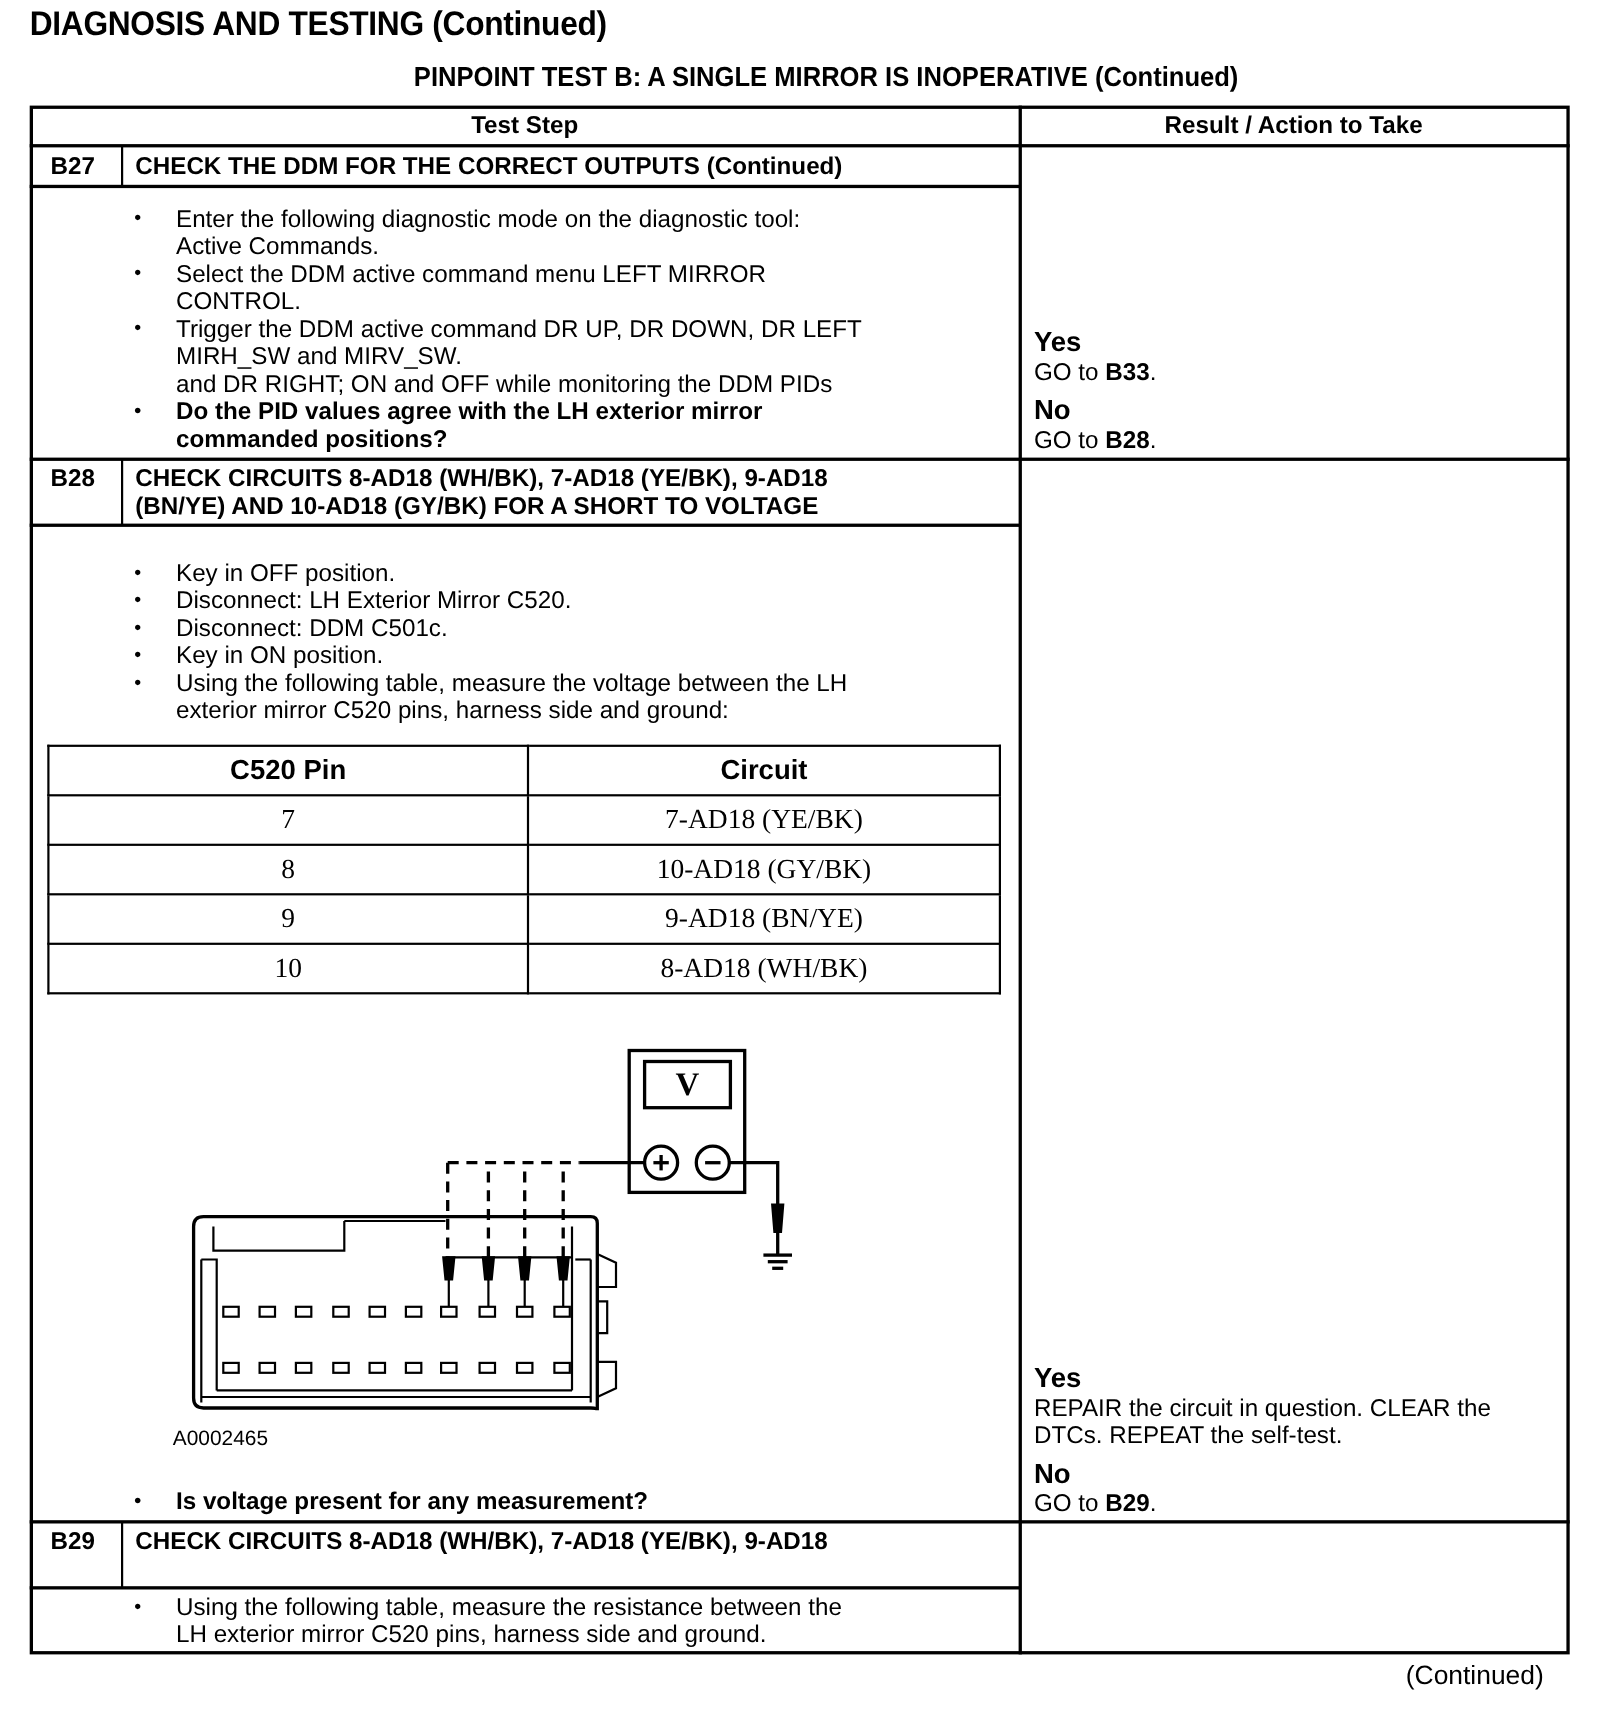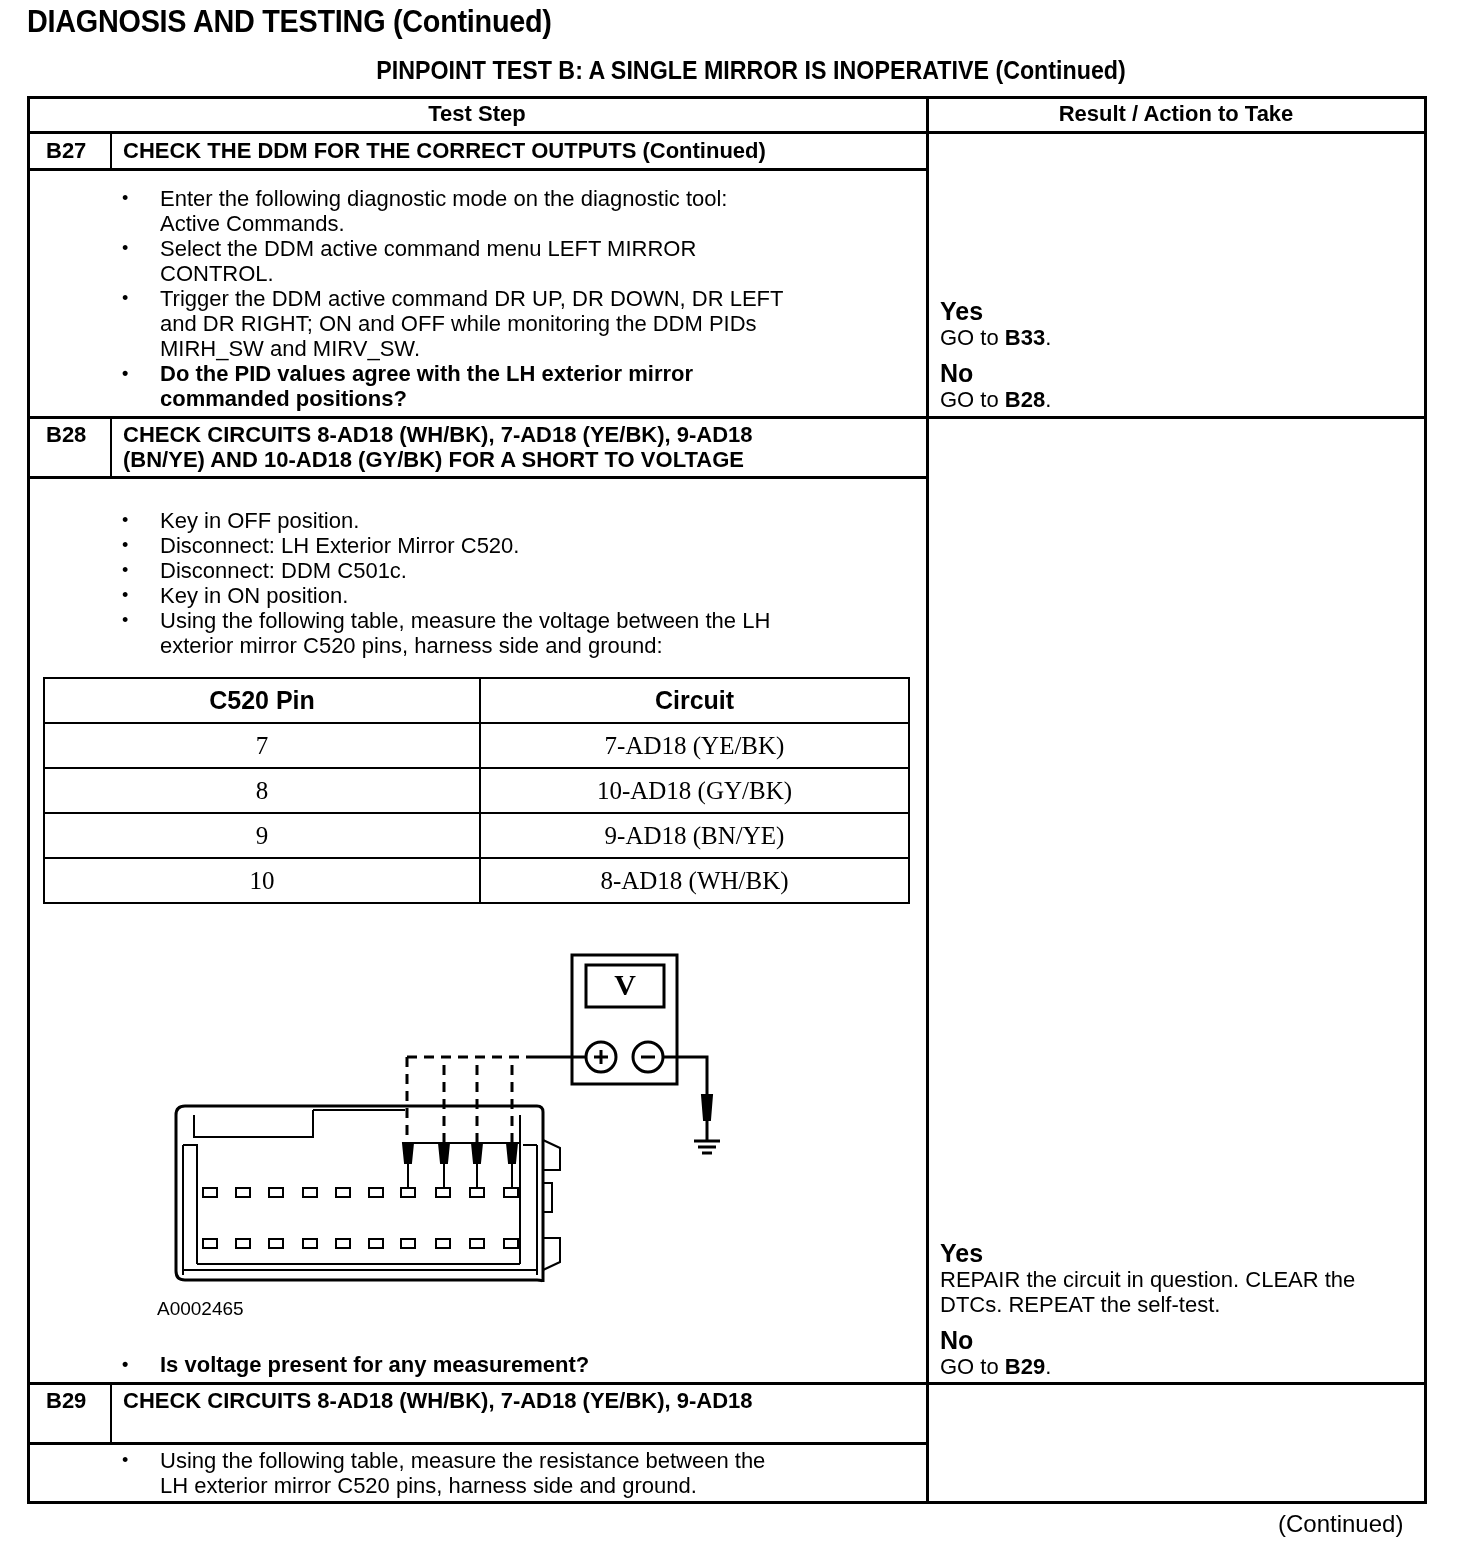--- a/index.html
+++ b/index.html
@@ -53,22 +53,22 @@
   <div class="b">
     <div>Enter the following diagnostic mode on the diagnostic tool:</div>
     <div>Active Commands.</div>
   </div>
   <div class="b">
     <div>Select the DDM active command menu LEFT MIRROR</div>
     <div>CONTROL.</div>
   </div>
   <div class="b">
     <div>Trigger the DDM active command DR UP, DR DOWN, DR LEFT</div>
+    <div>MIRH_SW and MIRV_SW.</div>
     <div>and DR RIGHT; ON and OFF while monitoring the DDM PIDs</div>
-    <div>MIRH_SW and MIRV_SW.</div>
   </div>
   <div class="b bold">
     <div>Do the PID values agree with the LH exterior mirror</div>
     <div>commanded positions?</div>
   </div>
 </div>
 
 <div class="res" style="top:298px;">
   <div class="yn">Yes</div>
   <div class="act"><span>GO to </span><b>B33</b><span>.</span></div>

